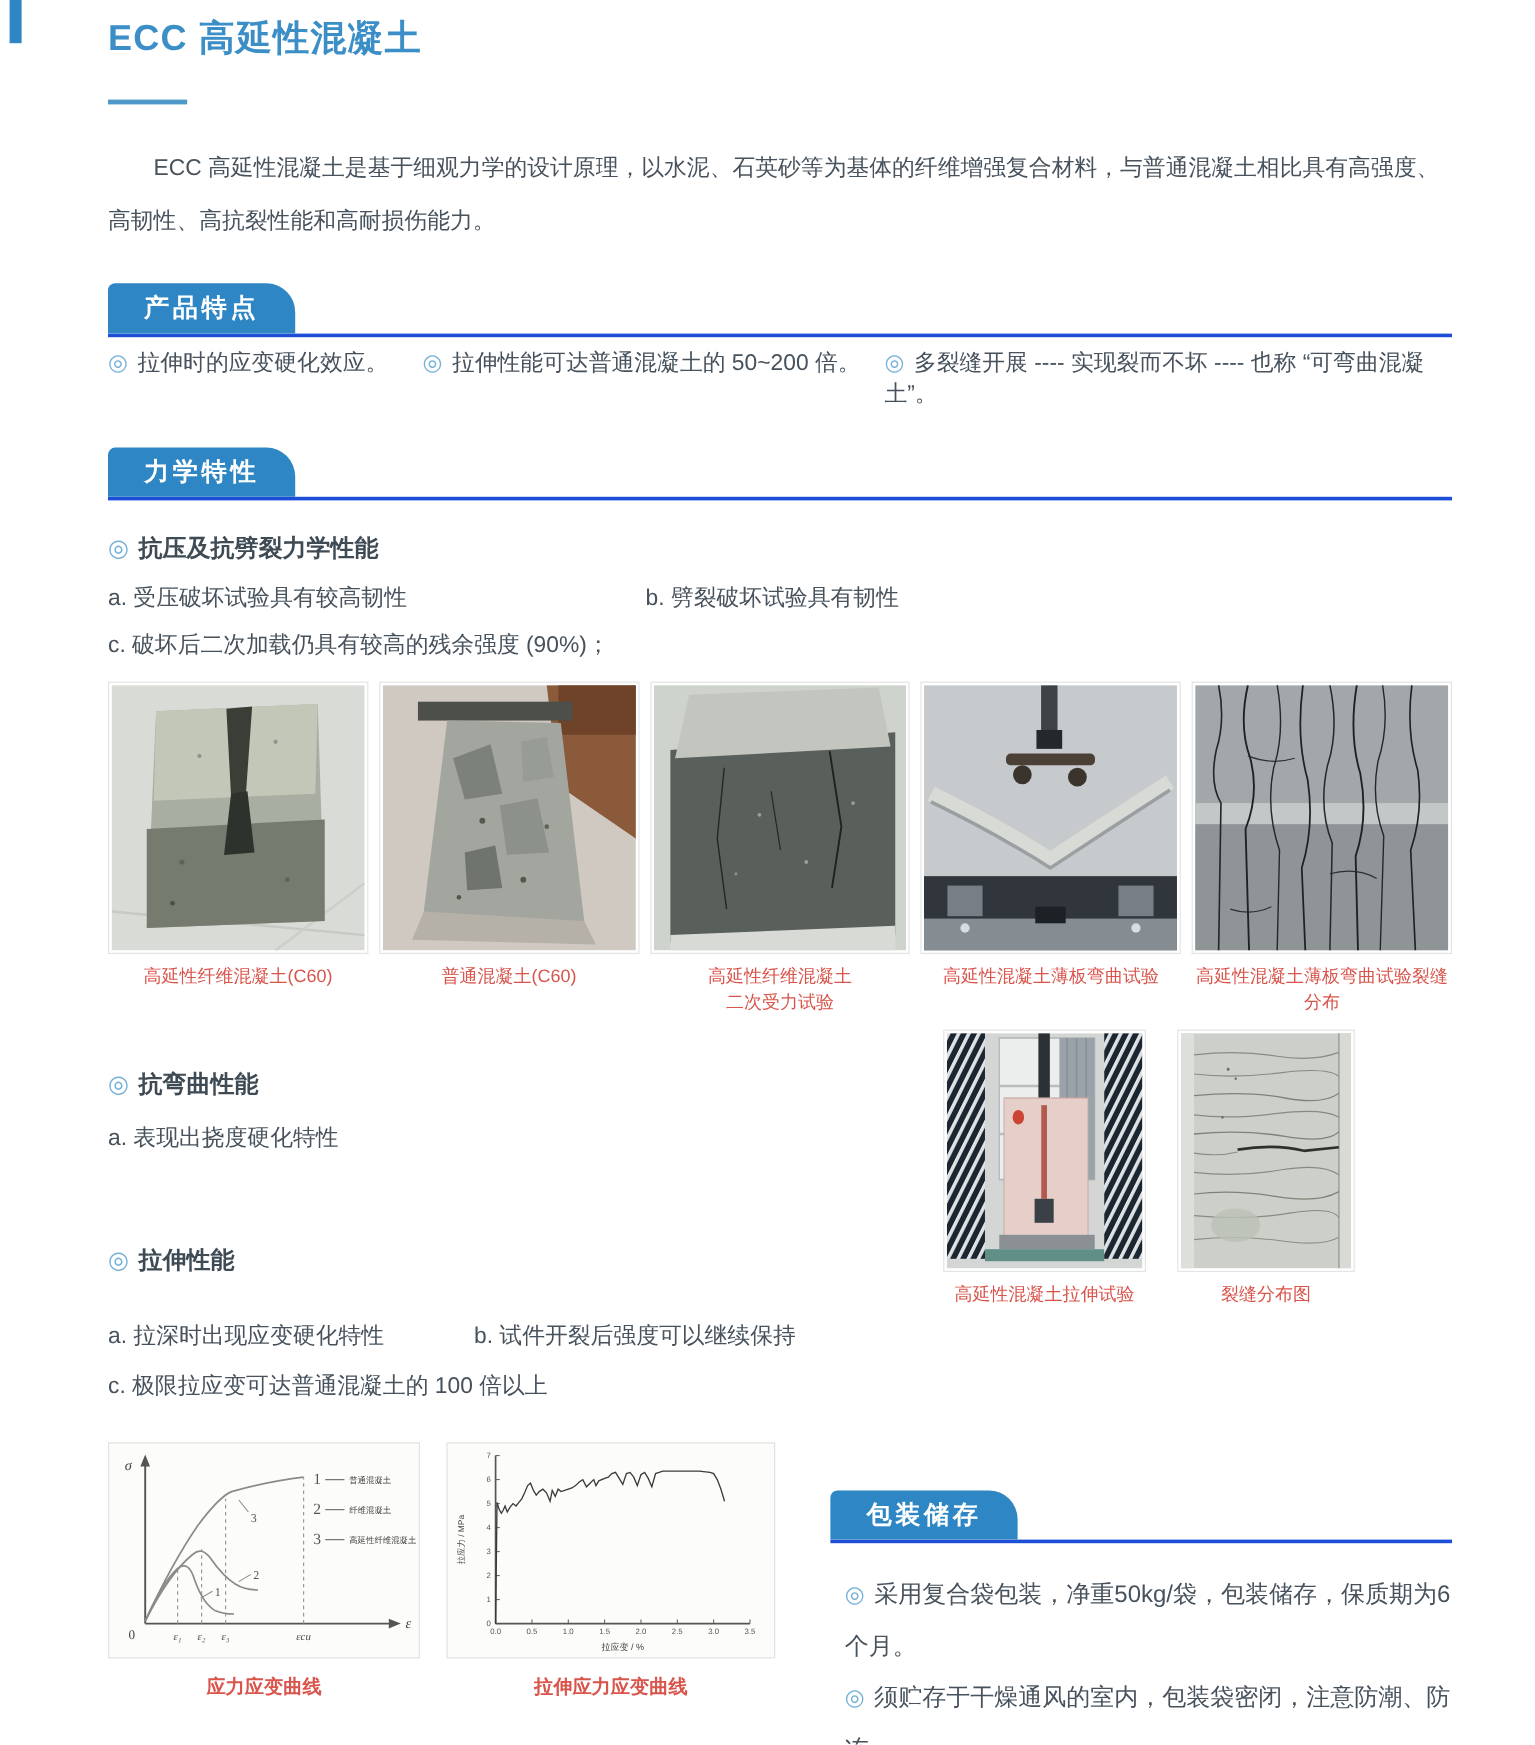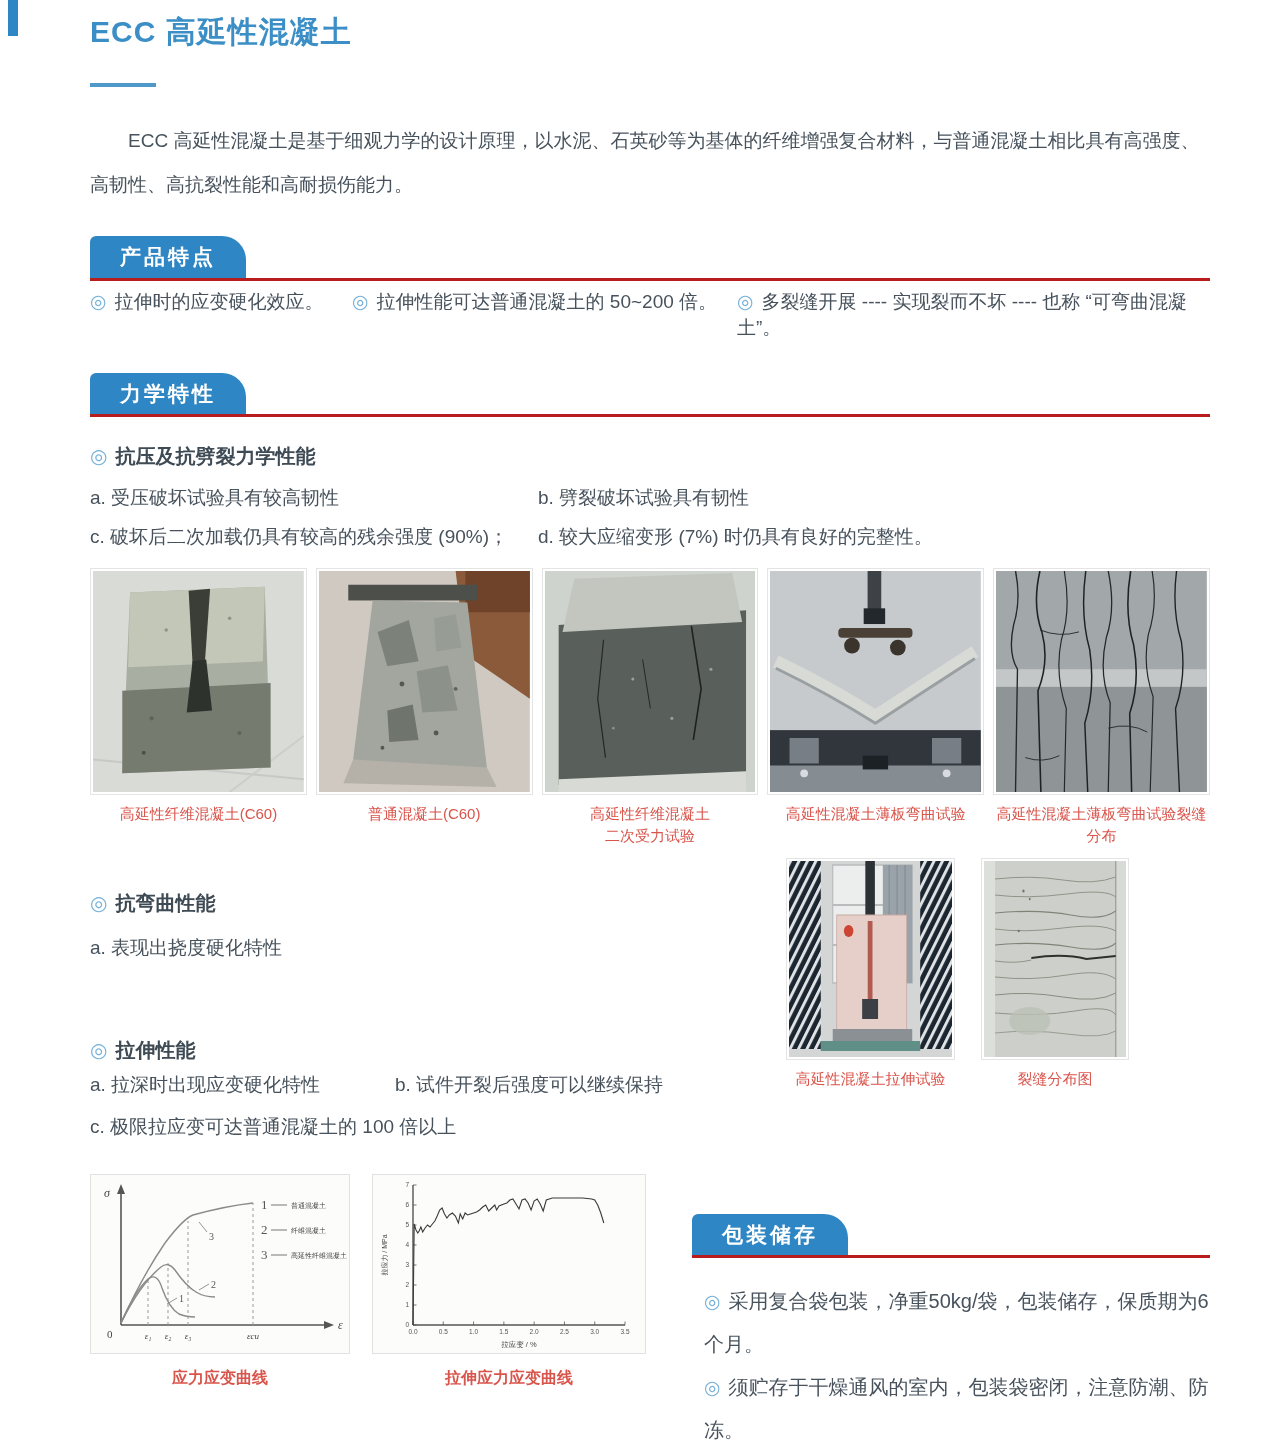--- a/index.html
+++ b/index.html
@@ -8,21 +8,21 @@
     font-family:"Liberation Sans","DejaVu Sans",sans-serif; overflow:hidden;
   }
   .top-accent { position:absolute; left:8px; top:0; width:10px; height:36px; background:#2e86c4; }
   .content { padding:0 69px 0 90px; }
 
   .page-title { margin:0; padding-top:12px; font-size:30px; font-weight:700; color:#3b8fc6; letter-spacing:1px; }
   .title-underline { width:66px; height:4px; background:#4f98ca; margin-top:30px; }
 
   .intro { margin:32px 0 0 0; font-size:19px; color:#47525c; line-height:2.3; text-indent:2em; }
 
-  .sec-line { border-bottom:3px solid #b91c1c; line-height:0; }
+  .sec-line { border-bottom:3px solid #1d4ed8; line-height:0; }
   .sec-tab {
     display:inline-block; background:#2e86c4; color:#fff; font-weight:700; font-size:21px;
     line-height:1.2; padding:8px 30px; border-radius:6px 24px 0 0; letter-spacing:3px;
   }
   .sec-features { margin-top:30px; }
   .sec-mechanics { margin-top:32px; }
 
   .ring { color:#74b1d8; margin-right:8px; font-size:19px; }
   .bullet { font-size:19px; color:#47525c; }
 
@@ -37,21 +37,21 @@
   .photo-row { display:flex; gap:9px; margin-top:18px; }
   .photo-col { flex:1; display:flex; flex-direction:column; }
   .photo { margin:0; border:1px solid #e4e4e4; background:#fff; padding:2px; height:221px; }
   .photo svg { width:100%; height:100%; display:block; }
   .caption { color:#d9544b; font-size:15px; text-align:center; margin-top:8px; line-height:1.5; }
 
   .mid-row { display:flex; margin-top:6px; }
   .mid-left { flex:1; padding-right:10px; }
   .bend-grid { display:grid; grid-template-columns:285px 1fr; margin-top:18px; font-size:19px; color:#47525c; }
   .tensile-head { margin-top:76px; }
-  .tens-grid { display:grid; grid-template-columns:305px 1fr; margin-top:8px; font-size:19px; color:#47525c; }
+  .tens-grid { display:grid; grid-template-columns:305px 1fr; margin-top:36px; font-size:19px; color:#47525c; }
   .tens-c { margin-top:16px; font-size:19px; color:#47525c; }
   .mid-right { width:424px; display:flex; gap:26px; margin-top:4px; }
   .mid-photo-col { display:flex; flex-direction:column; }
   .mid-photo-col.w1 { width:169px; } .mid-photo-col.w2 { width:148px; }
   .photo.mid { height:196px; }
 
   .bottom-row { display:flex; margin-top:34px; }
   .charts { width:568px; display:flex; gap:22px; }
   .chart-col { display:flex; flex-direction:column; }
   .chart-frame { border:1px solid #e2e2e0; background:#fcfcfb; }
@@ -102,21 +102,20 @@
 
     <div class="sec-line sec-mechanics">
       <span class="sec-tab">力学特性</span>
     </div>
 
     <div class="mech-sub"><span class="ring">◎</span><span>抗压及抗劈裂力学性能</span></div>
     <div class="mech-grid">
       <div>a. 受压破坏试验具有较高韧性</div>
       <div>b. 劈裂破坏试验具有韧性</div>
       <div>c. 破坏后二次加载仍具有较高的残余强度 (90%)；</div>
-      <div>d. 较大应缩变形 (7%) 时仍具有良好的完整性。</div>
     </div>
 
     <div class="photo-row">
 
       <div class="photo-col">
         <figure class="photo">
           <svg viewBox="0 0 216 225" preserveAspectRatio="none">
             <rect width="216" height="225" fill="#d9dbd6"></rect>
             <line x1="0" y1="192" x2="216" y2="212" stroke="#c6c9c4" stroke-width="2"></line>
             <line x1="140" y1="225" x2="216" y2="168" stroke="#cbcec9" stroke-width="2"></line>

